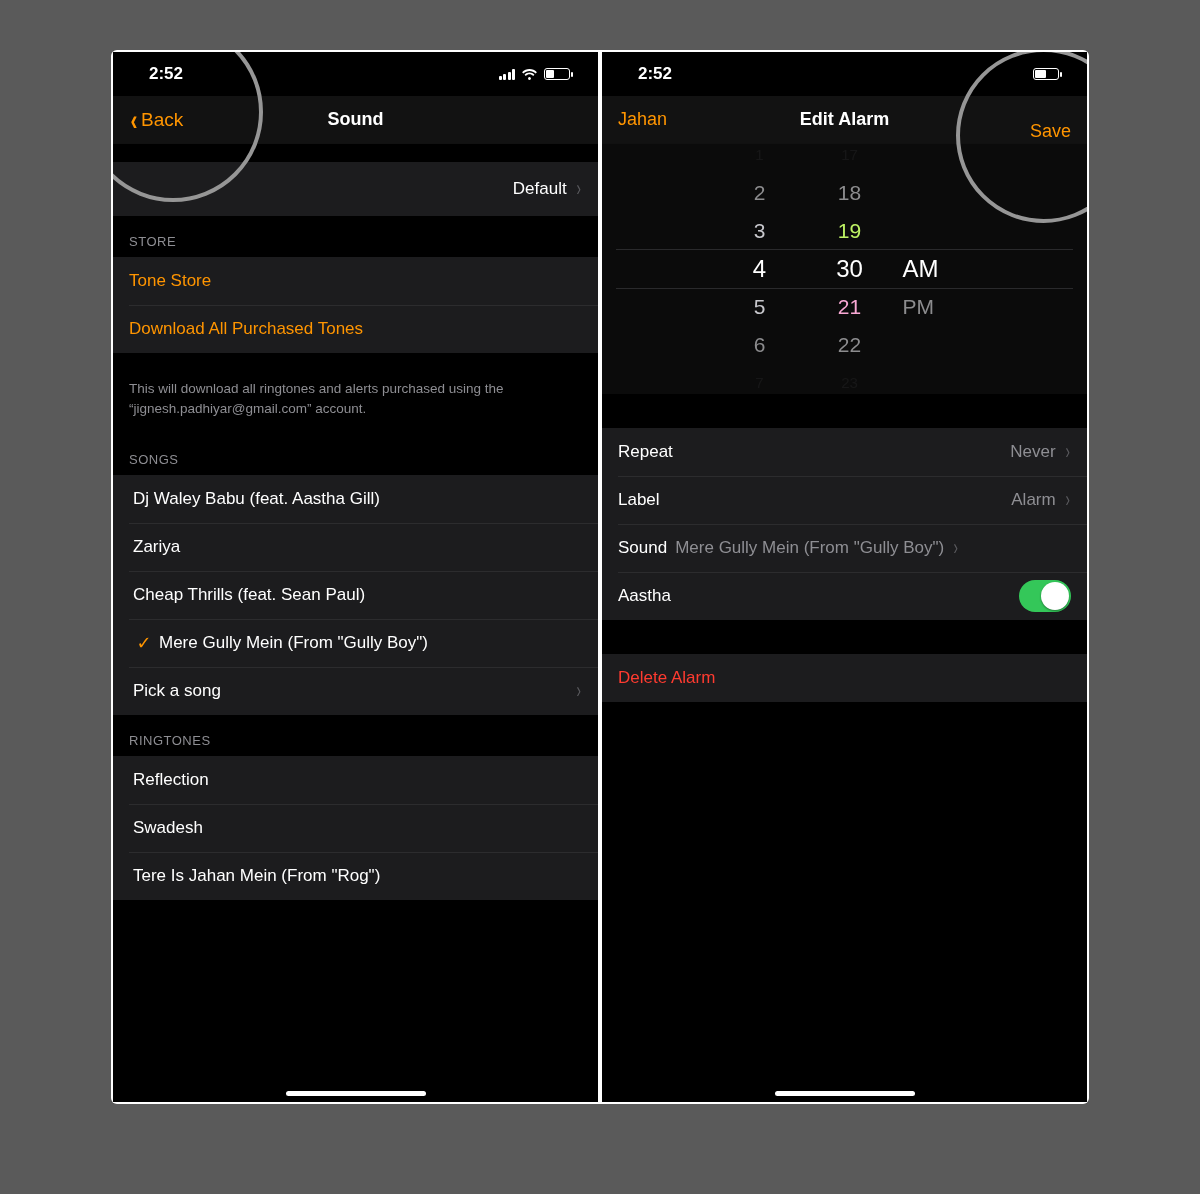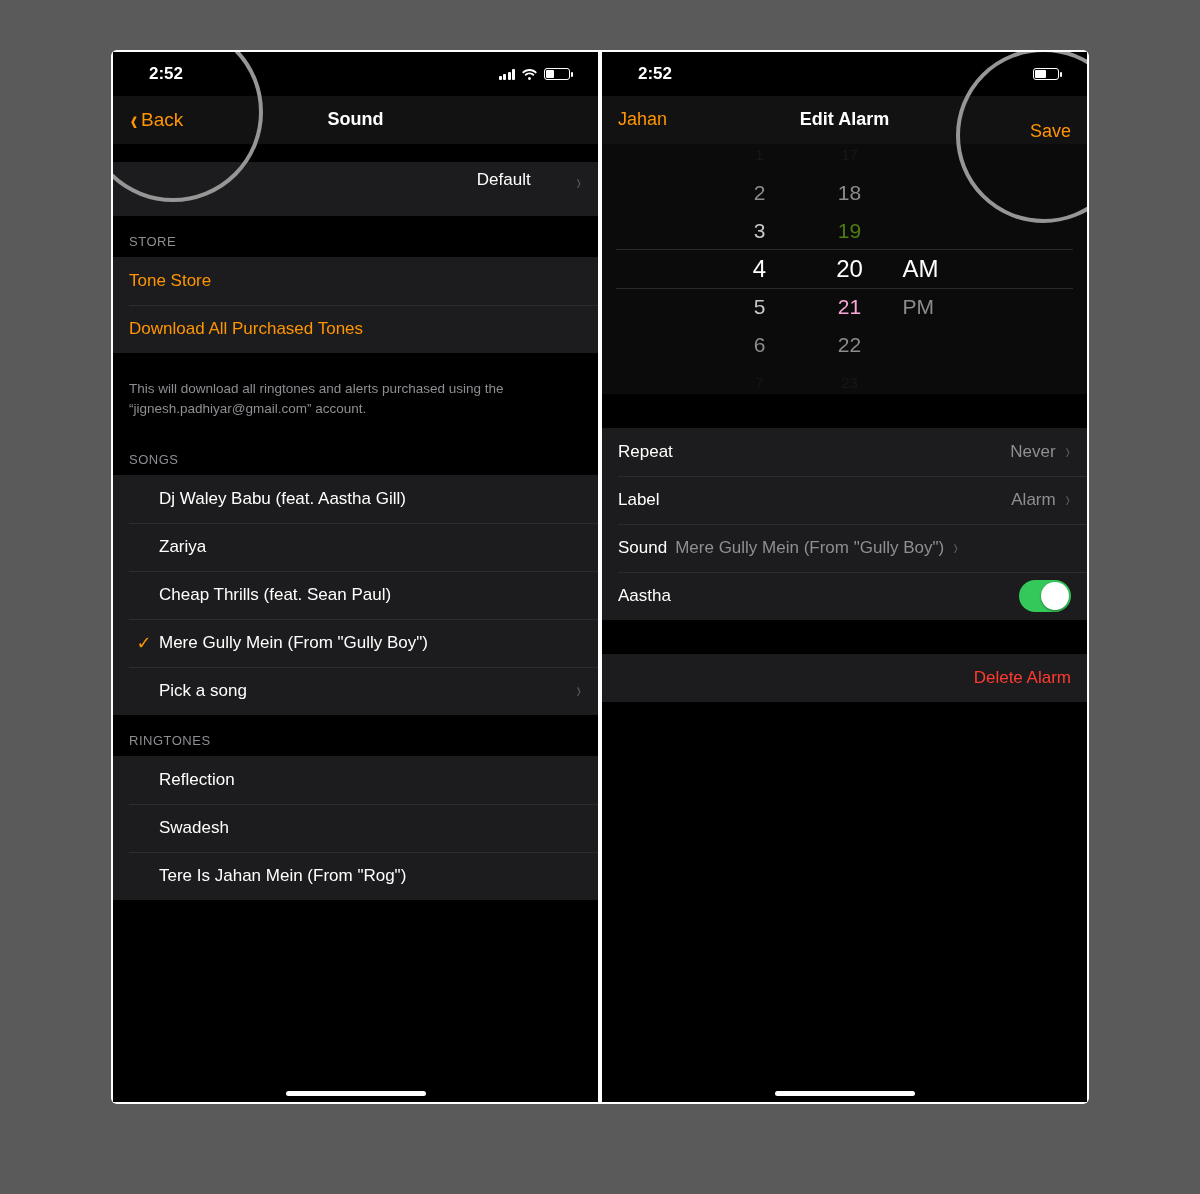--- a/index.html
+++ b/index.html
@@ -81,40 +81,40 @@
       color:#fff;
       position:relative;
     }
     .cell.orange { color:#ff9500; }
     .cell + .cell::before { content:""; position:absolute; top:0; left:16px; right:0; height:1px; background:#2c2c2e;}
     .cell .indent-check { width: 30px; display:flex; justify-content:center; color:#ff9500; font-size:18px;}
     .cell .value { margin-left:auto; color:#8e8e93; }
     .cell .disclosure { color:#5a5a5e; font-size:22px; margin-left:8px; font-weight:300; transform: scaleX(0.6);}
     .cell.songrow { padding-left: 16px; }
     .cell.songrow .txt { padding-left: 0;}
-    .cell.indent { padding-left: 46px; }
+    .cell.indent { padding-left: 20px; }
     .gap { height: 34px; background:#000;}
     .gap-sm { height: 18px; background:#000;}
     
-    .default-row { background:#1c1c1e; height:54px; display:flex; justify-content:flex-end; padding: 8px 16px; font-size:17px; color:#fff;gap:36px;}
+    .default-row { background:#1c1c1e; height:54px; display:flex; align-items:center; justify-content:flex-end; padding: 16px 16px; font-size:17px; color:#fff;}
     .default-row .disclosure{color:#5a5a5e; font-size:22px; margin-left:8px; font-weight:300; transform: scaleX(0.6);}
     
     .picker { background:#0b0b0b; height: 250px; position:relative; display:flex; justify-content:center; align-items:center;}
     .picker .col { width: 90px; position:relative; height: 100%; overflow:hidden;}
     .picker .col.ampm { width: 80px; }
     .picker .items { position:absolute; left:0; right:0; top:50%; transform:translateY(-50%); text-align:center;}
     .picker .items div { height:38px; line-height:38px; font-size:22px; color:#3a3a3c;}
     .picker .items .sel { color:#fff; font-size:24px; }
     .picker .items .near { color: #8c8c8e; font-size:21px;}
     .picker .selband { position:absolute; left:14px; right:14px; top:50%; transform:translateY(-50%); height:40px; border-top:1px solid #2a2a2c; border-bottom:1px solid #2a2a2c;}
     
     .switch { width: 52px; height: 32px; background: #34c759; border-radius: 16px; position:relative; margin-left:auto;}
     .switch .knob { position:absolute; right:2px; top:2px; width:28px; height:28px; background:#fff; border-radius:50%; box-shadow:0 1px 2px rgba(0,0,0,0.4);}
     
-    .delete { text-align:center; color:#ff3b30; justify-content:flex-end; }
+    .delete { text-align:center; color:#ff3b30; justify-content:flex-start; }
     
     .circle {
       position:absolute;
       border: 4px solid #969696;
       border-radius: 50%;
       pointer-events:none;
       z-index: 50;
     }
     .circle.c1 { width: 180px; height: 180px; top: -30px; left: -30px; }
     .circle.c2 { width: 175px; height: 175px; top: -4px; right: -44px; }
@@ -247,22 +247,22 @@
           <div class="sel">4</div>
           <div class="near" style="color:#c7c7cc">5</div>
           <div class="near">6</div>
           <div style="opacity:.25;font-size:15px">7</div>
         </div>
       </div>
       <div class="col">
         <div class="items">
           <div style="opacity:.25;font-size:15px">17</div>
           <div class="near">18</div>
-          <div class="near" style="color:#4d7c0f">19</div>
-          <div class="sel">20</div>
+          <div class="near" style="color:#bef264">19</div>
+          <div class="sel">30</div>
           <div class="near" style="color:#f9a8d4">21</div>
           <div class="near">22</div>
           <div style="opacity:.25;font-size:15px">23</div>
         </div>
       </div>
       <div class="col ampm">
         <div class="items">
           <div style="height:38px"></div>
             <div style="height:38px"></div>
             <div style="height:38px"></div>

